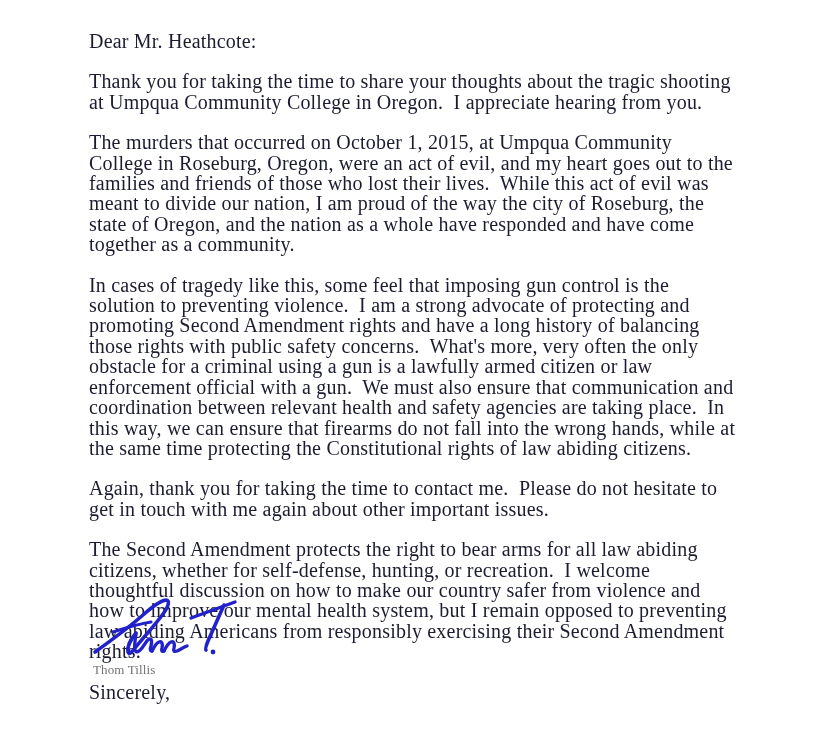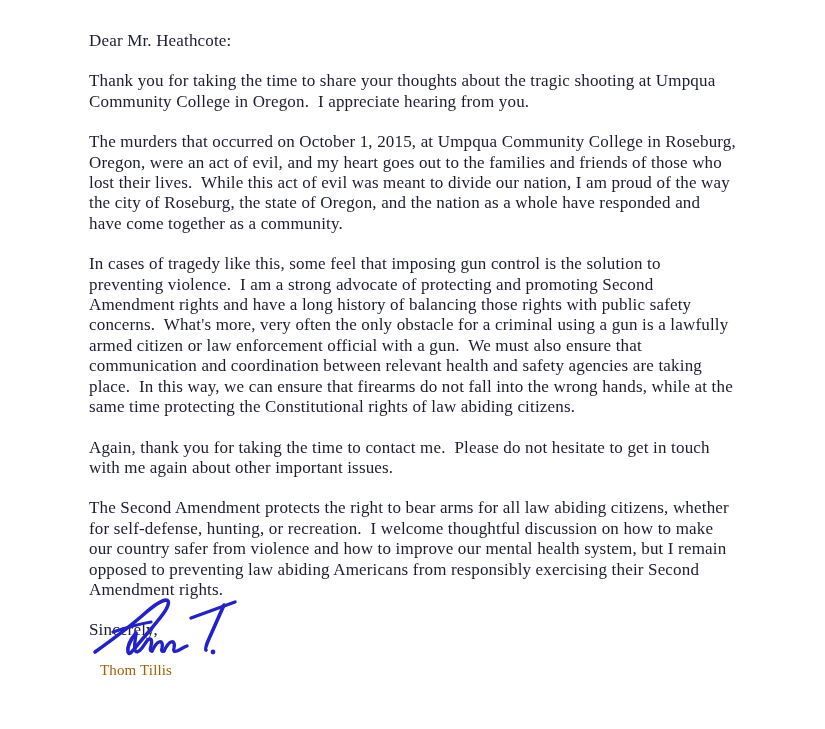--- a/index.html
+++ b/index.html
@@ -24,21 +24,21 @@
   .letter-body {
     position: absolute;
     left: 89px;
     top: 31px;
     width: 648px;
   }
   .salutation,
   .para,
   .closing {
     color: #1c1c30;
-    font-size: 17px;
+    font-size: 20px;
     line-height: 20.4px;
     text-align: left;
     margin: 0 0 20px 0;
     letter-spacing: 0.01em;
     white-space: pre-wrap;
   }
   .para {
     margin-bottom: 20px;
   }
   .closing {
@@ -51,24 +51,24 @@
     width: 320px;
   }
   .signature-mark {
     display: block;
     width: 150px;
     height: 62px;
     margin-left: 2px;
   }
   .signature-name,
   .signature-title {
-    color: #a16207;
-    font-size: 15px;
+    color: #737373;
+    font-size: 13px;
     line-height: 20.4px;
-    margin: 11px;
+    margin: 4px;
     letter-spacing: 0.01em;
   }
   .signature-name {
     margin-top: 2px;
   }
 </style>
 </head>
 <body>
 
 <div class="page">

